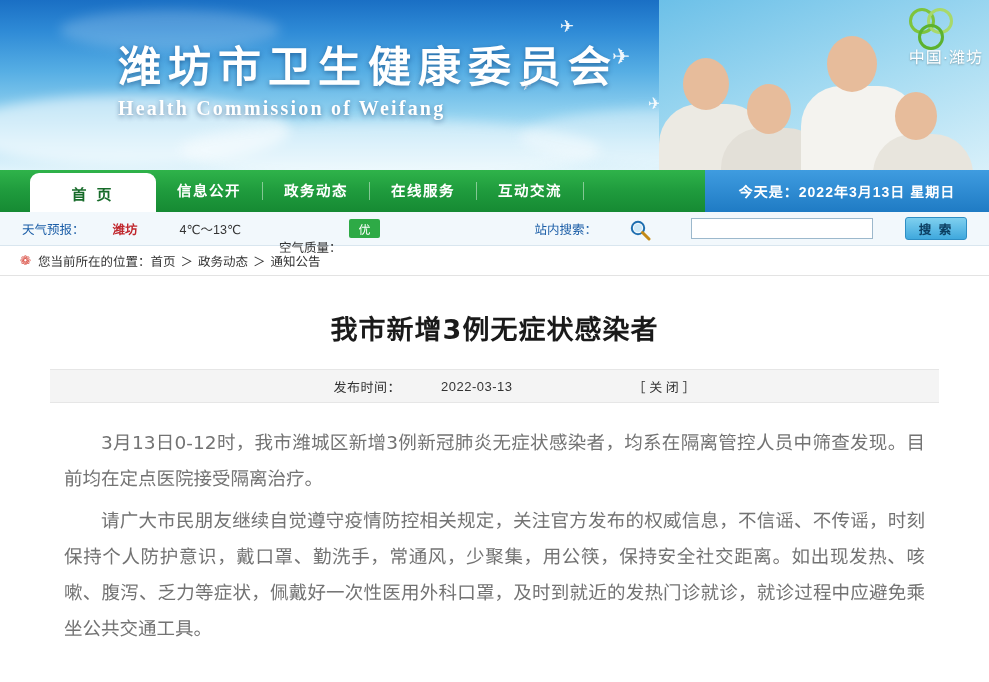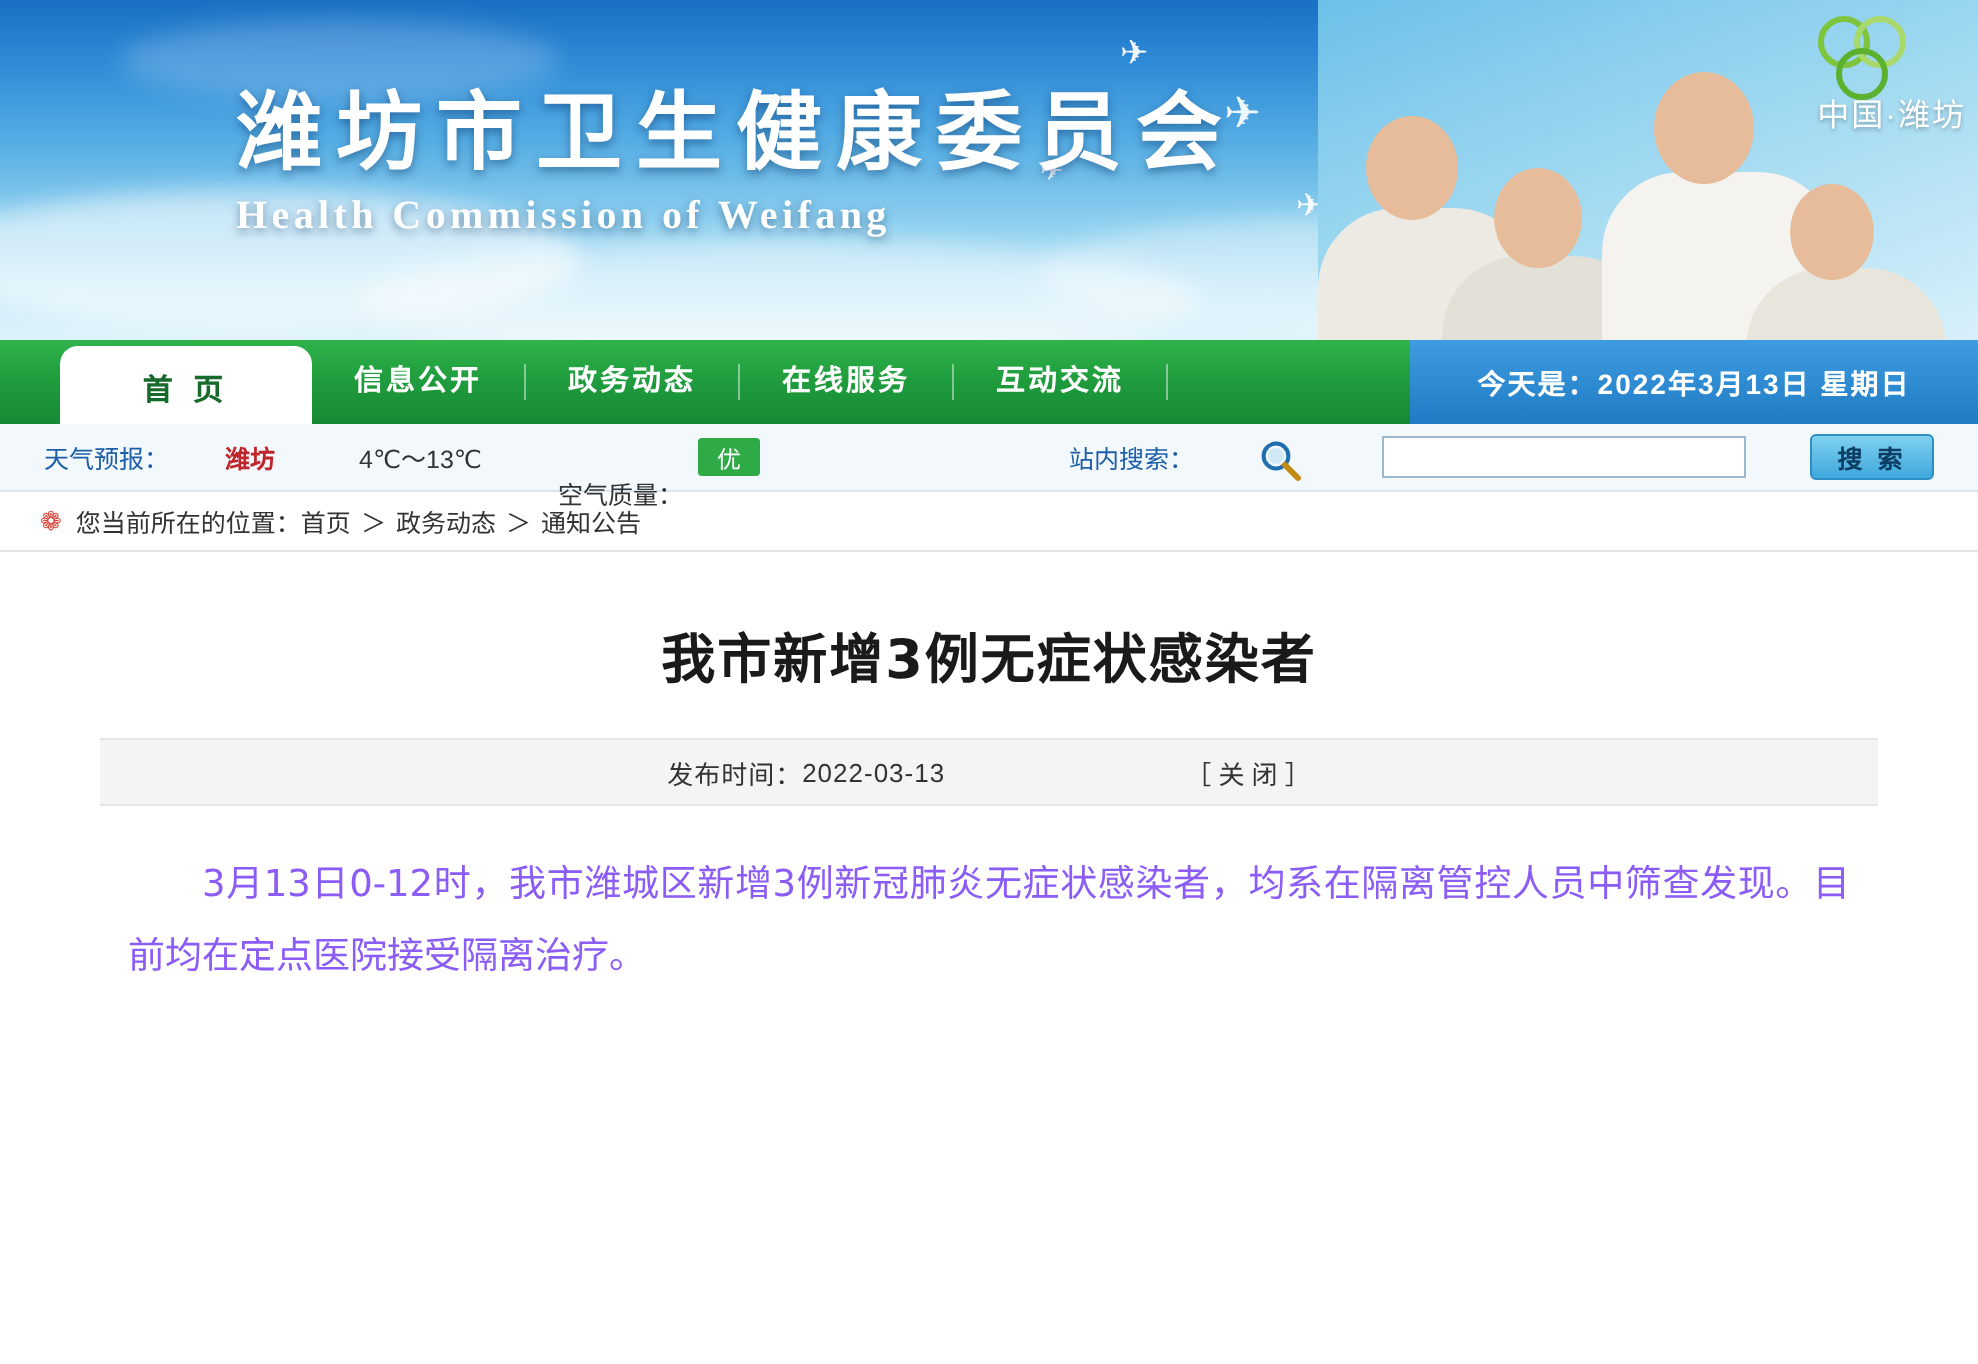--- a/index.html
+++ b/index.html
@@ -245,31 +245,31 @@
     background: #f4f4f4;
     border-top: 1px solid #e6e6e6;
     border-bottom: 1px solid #e6e6e6;
     display: flex;
     align-items: center;
     justify-content: center;
     font-size: 13px;
     color: #333;
     margin: 0 10px;
   }
-  .art-meta .pub { letter-spacing: .5px; }
+  .art-meta .pub { letter-spacing: .5px; margin-left: 40px; }
   .art-meta .close {
     margin-left: 120px;
     color: #333;
     cursor: pointer;
   }
   .art-body {
     margin: 22px 24px 0 24px;
     font-size: 18.5px;
     line-height: 1.95;
-    color: #8b5cf6;
+    color: #737373;
     text-align: justify;
     font-family: "DejaVu Sans", "Liberation Sans", sans-serif;
   }
   .art-body p { margin: 0 0 6px 0; text-indent: 2em; }
 </style>
 </head>
 <body>
 
 <div class="banner">
   <div class="cloud c1"></div>
@@ -355,14 +355,15 @@
   <div class="art-title">我市新增3例无症状感染者</div>
 
   <div class="art-meta">
     <span class="pub">发布时间：</span>
     <span class="pub">2022-03-13</span>
     <span class="close">［ 关 闭 ］</span>
   </div>
 
   <div class="art-body">
     <p>3月13日0-12时，我市潍城区新增3例新冠肺炎无症状感染者，均系在隔离管控人员中筛查发现。目前均在定点医院接受隔离治疗。</p>
+    <p>请广大市民朋友继续自觉遵守疫情防控相关规定，关注官方发布的权威信息，不信谣、不传谣，时刻保持个人防护意识，戴口罩、勤洗手，常通风，少聚集，用公筷，保持安全社交距离。如出现发热、咳嗽、腹泻、乏力等症状，佩戴好一次性医用外科口罩，及时到就近的发热门诊就诊，就诊过程中应避免乘坐公共交通工具。</p>
   </div>
 </div>
 
 </body></html>

